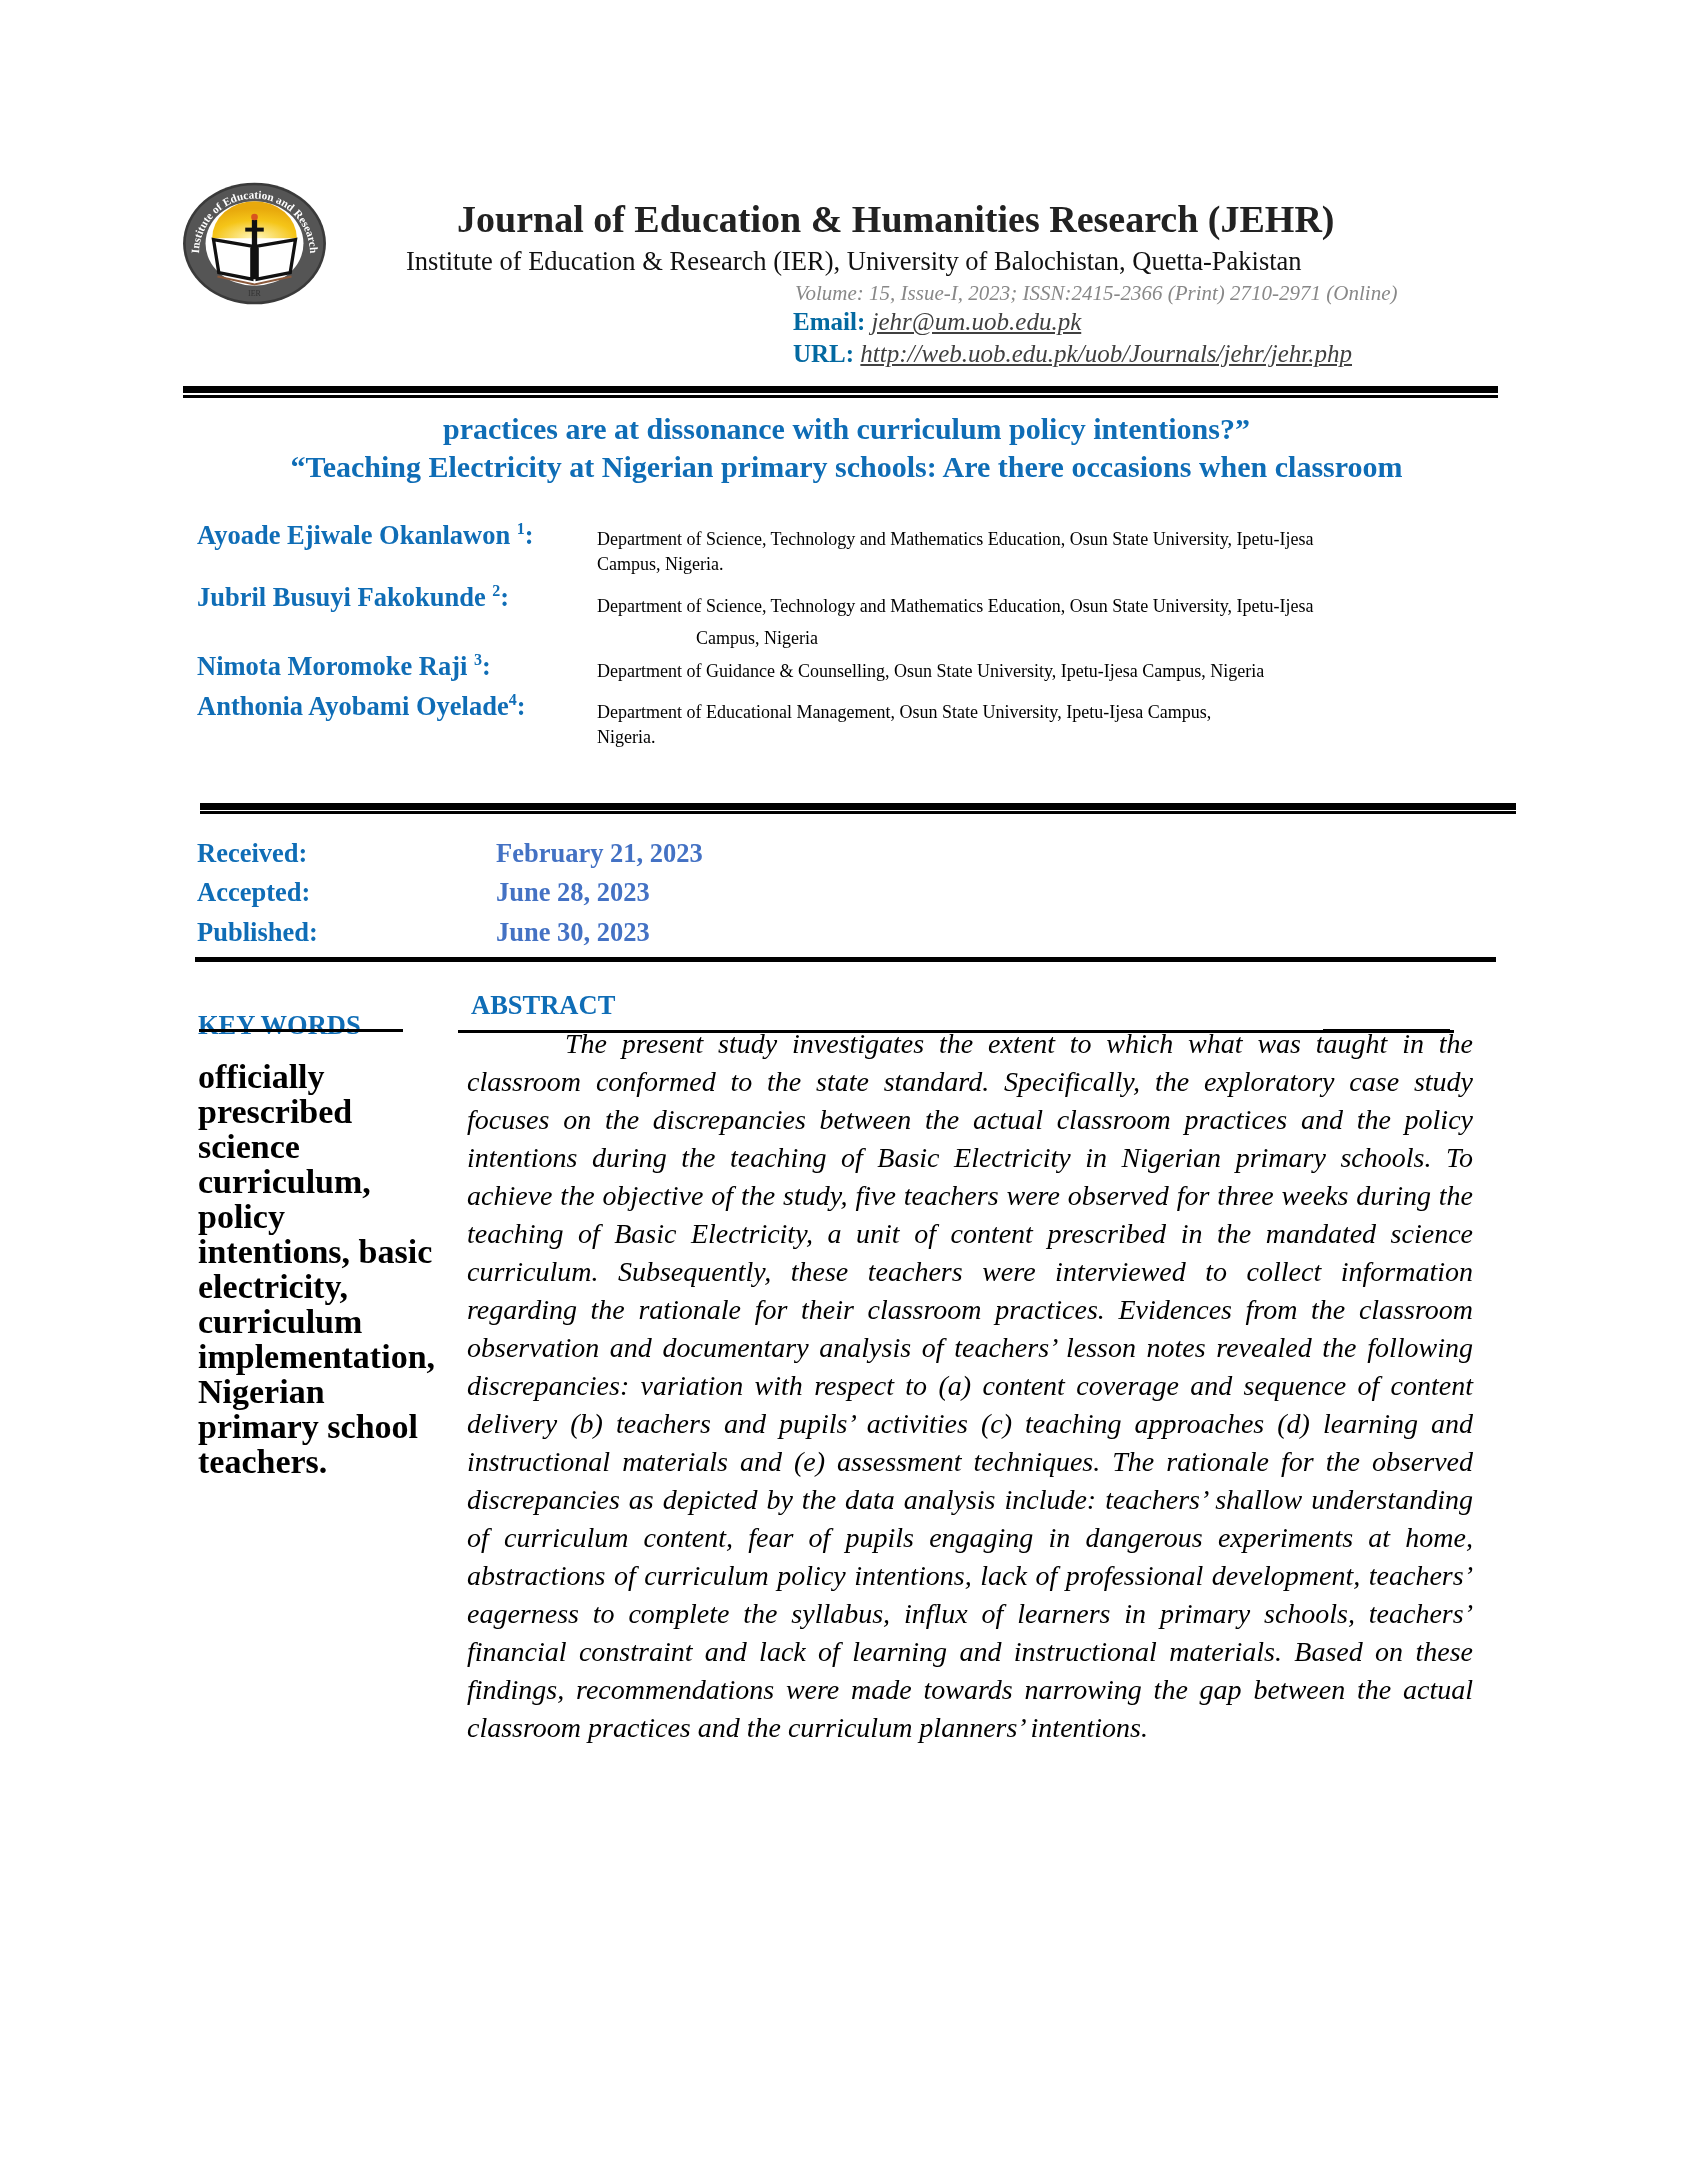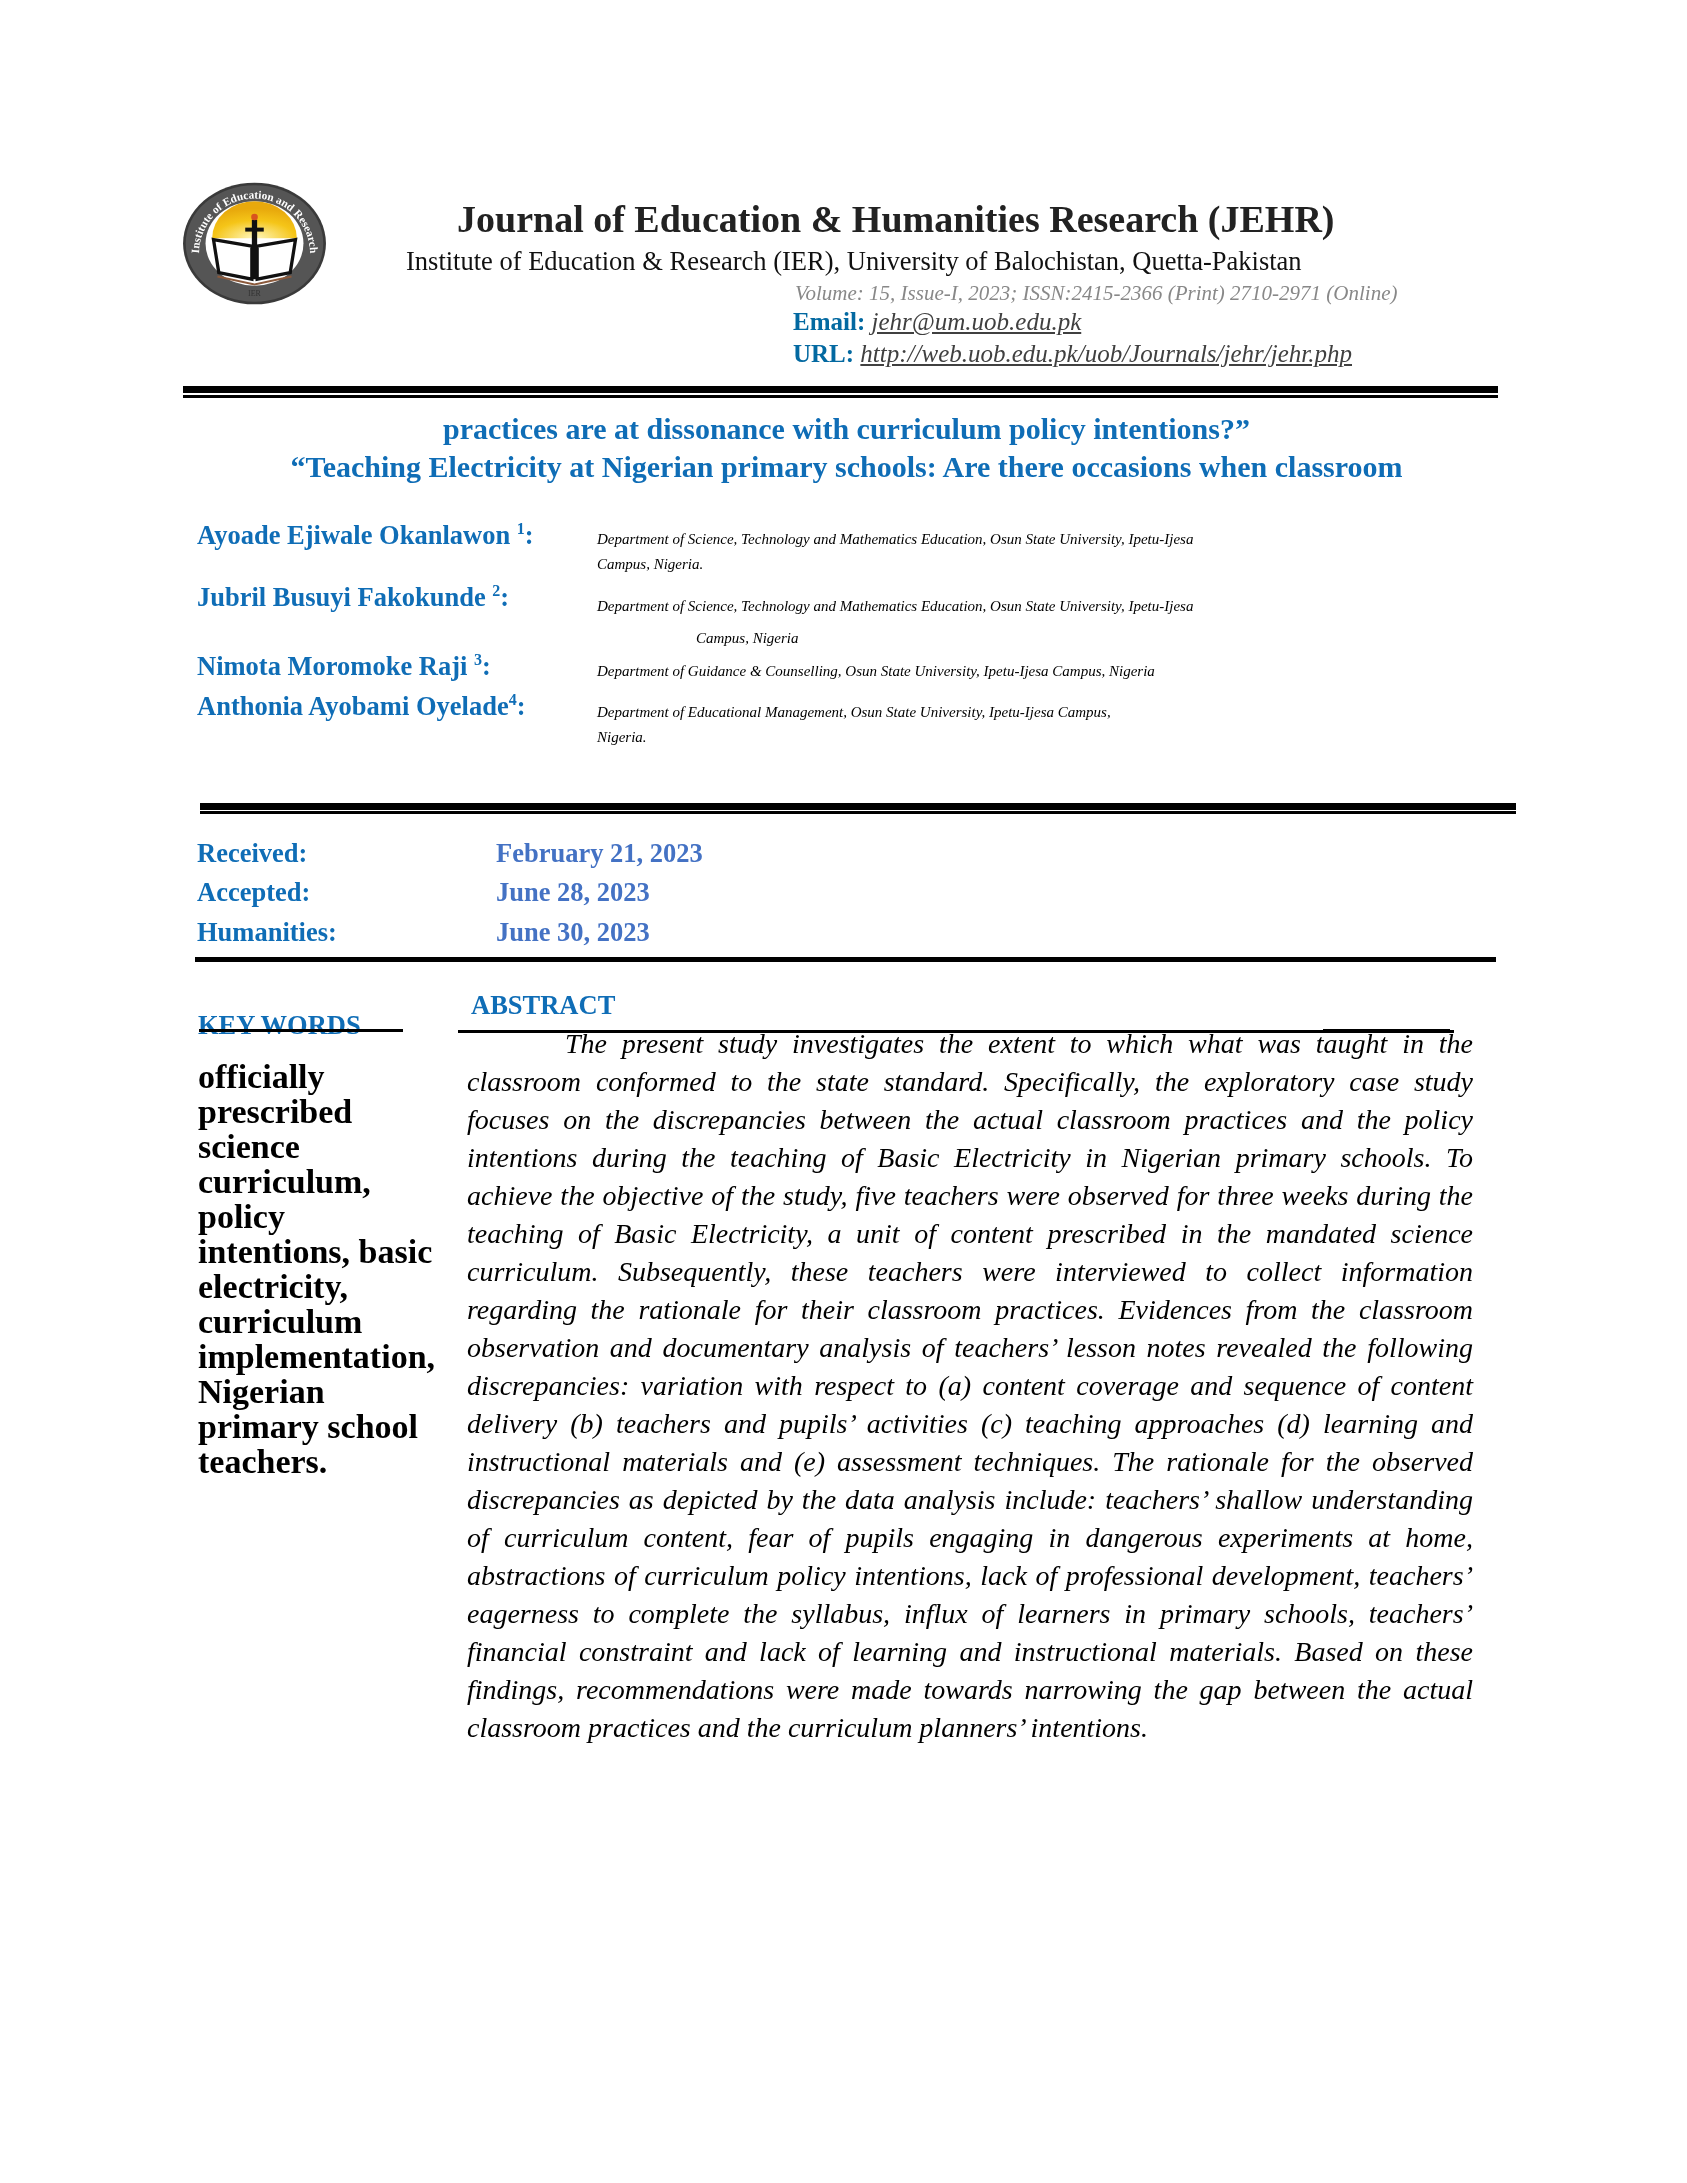--- a/index.html
+++ b/index.html
@@ -18,21 +18,21 @@
   .lbl { font-weight: bold; color: #0369a1; }
   .link { font-style: italic; color: #404040; text-decoration: underline; }
 
   .rule { position: absolute; background: #000; }
 
   .paper-title { left: 185px; top: 410px; width: 1323px; text-align: center; font-size: 30px; font-weight: bold; line-height: 38px; color: #0f6db6; }
 
   .author-row { position: absolute; left: 197px; white-space: nowrap; }
   .author-name { position: absolute; left: 0; font-size: 26.5px; font-weight: bold; color: #0f6db6; white-space: nowrap; }
   .author-name sup { font-size: 16px; }
-  .affil { position: absolute; font-size: 15px; font-style: italic; color: #000; line-height: 25px; }
+  .affil { position: absolute; font-size: 18px; color: #000; line-height: 25px; }
 
   .dates { font-size: 26.5px; font-weight: bold; }
   .date-label { position: absolute; left: 197px; color: #0f6db6; }
   .date-value { position: absolute; left: 496px; color: #4472c4; }
 
   .kw-head { left: 198px; top: 990px; font-size: 26.5px; font-weight: bold; color: #0f6db6; margin-top: 20px; }
   .abs-head { left: 471px; top: 990px; font-size: 26.5px; font-weight: bold; color: #0f6db6; }
   .keywords { left: 198px; top: 1059px; width: 238px; font-size: 34px; font-weight: bold; line-height: 35px; }
   .keywords span { display: block; white-space: nowrap; }
 
@@ -107,21 +107,21 @@
 </div>
 
 <div class="rule" style="left:200px; top:803px; width:1316px; height:7.3px;"></div>
 <div class="rule" style="left:200px; top:811px; width:1316px; height:3.3px;"></div>
 
 <div class="dates">
   <div class="abs date-label" style="top:838px;">Received:</div>
   <div class="abs date-value" style="top:838px;">February 21, 2023</div>
   <div class="abs date-label" style="top:877px;">Accepted:</div>
   <div class="abs date-value" style="top:877px;">June 28, 2023</div>
-  <div class="abs date-label" style="top:917px;">Humanities:</div>
+  <div class="abs date-label" style="top:917px;">Published:</div>
   <div class="abs date-value" style="top:917px;">June 30, 2023</div>
 </div>
 <div class="rule" style="left:195px; top:957px; width:1301px; height:4.6px;"></div>
 
 <div class="abs kw-head">KEY WORDS</div>
 <div class="rule" style="left:199px; top:1029px; width:204px; height:3.3px;"></div>
 <div class="abs abs-head">ABSTRACT</div>
 <div class="rule" style="left:458px; top:1030px; width:996px; height:3.3px;"></div>
 
 <div class="rule" style="left:1323px; top:1029px; width:127px; height:2px;"></div>

